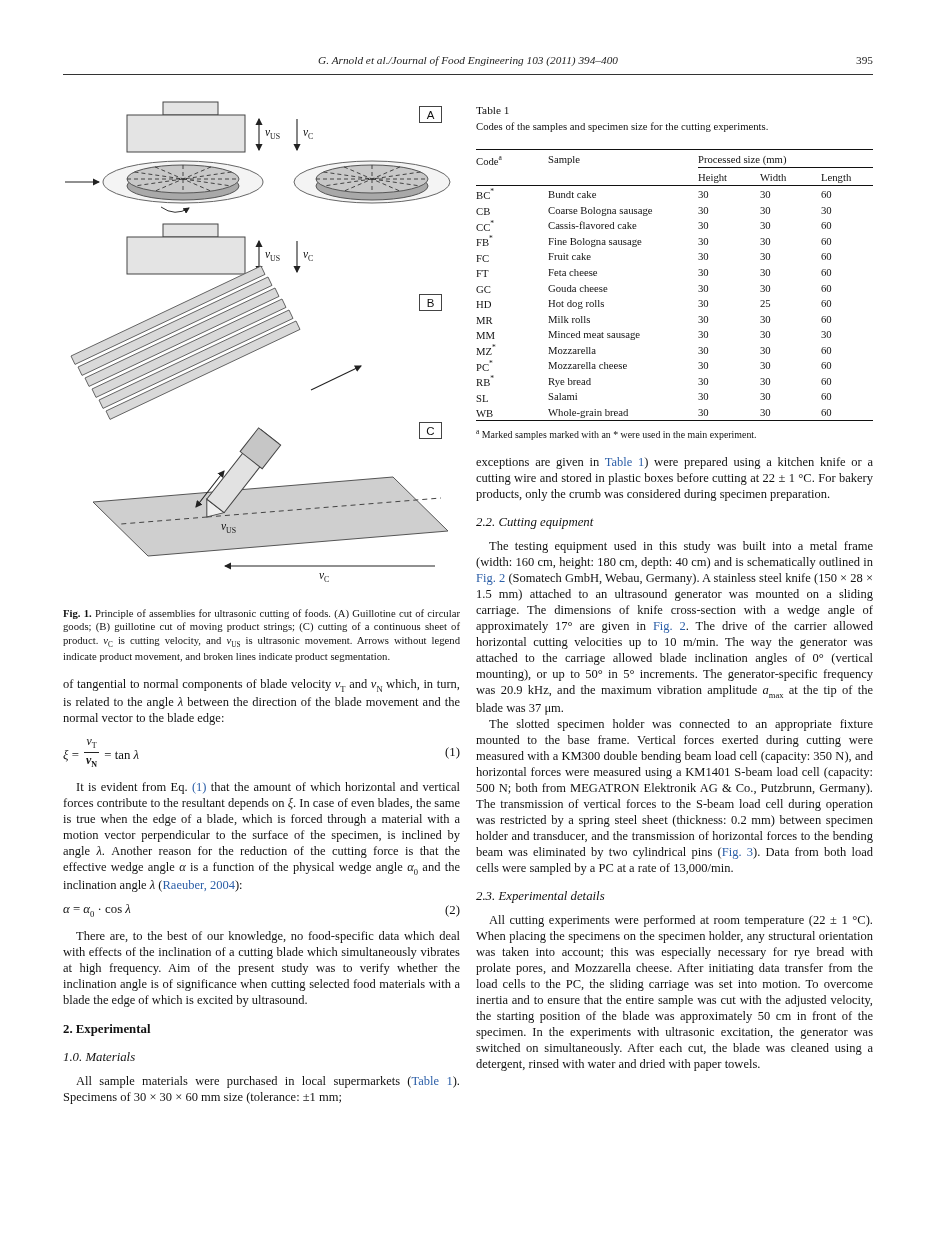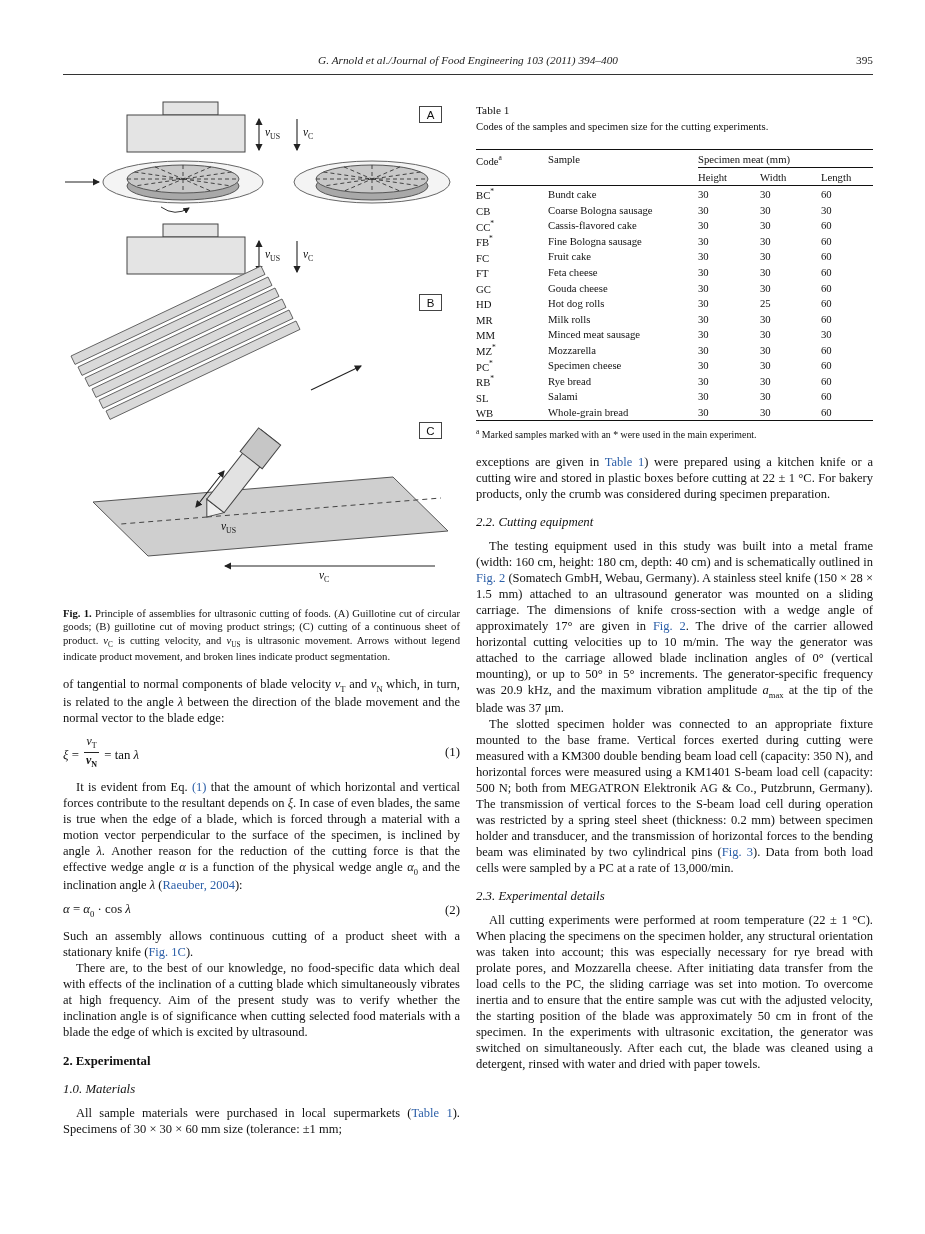--- a/index.html
+++ b/index.html
@@ -161,21 +161,20 @@
       <span class="eq-number">(1)</span>
     </div>
 
     <p class="bp ind">It is evident from Eq. <span class="lnk">(1)</span> that the amount of which horizontal and vertical forces contribute to the resultant depends on <i>ξ</i>. In case of even blades, the same is true when the edge of a blade, which is forced through a material with a motion vector perpendicular to the surface of the specimen, is inclined by angle <i>λ</i>. Another reason for the reduction of the cutting force is that the effective wedge angle <i>α</i> is a function of the physical wedge angle <i>α</i><sub>0</sub> and the inclination angle <i>λ</i> (<span class="lnk">Raeuber, 2004</span>):</p>
 
     <div class="equation">
       <span class="eq-body"><i>α</i> = <i>α</i><sub>0</sub> · cos <i>λ</i></span>
       <span class="eq-number">(2)</span>
     </div>
 
-    <p class="bp">Such an assembly allows continuous cutting of a product sheet with a stationary knife (<span class="lnk">Fig. 1C</span>).</p>
     <p class="bp ind">There are, to the best of our knowledge, no food-specific data which deal with effects of the inclination of a cutting blade which simultaneously vibrates at high frequency. Aim of the present study was to verify whether the inclination angle is of significance when cutting selected food materials with a blade the edge of which is excited by ultrasound.</p>
 
     <h2 class="sec-head">2. Experimental</h2>
     <h3 class="sub-head">1.0. Materials</h3>
 
     <p class="bp ind">All sample materials were purchased in local supermarkets (<span class="lnk">Table 1</span>). Specimens of 30 × 30 × 60 mm size (tolerance: ±1 mm;</p>
   </div>
 
   <div class="col">
 
@@ -187,21 +186,21 @@
             <col style="width:72px">
             <col style="width:150px">
             <col style="width:62px">
             <col style="width:61px">
             <col style="width:52px">
           </colgroup>
         <thead>
           <tr class="hrow1">
             <th rowspan="2" class="rs"><span>Code</span><sup>a</sup></th>
             <th rowspan="2" class="rs">Sample</th>
-            <th colspan="3" class="span3">Specimen meat (mm)</th>
+            <th colspan="3" class="span3">Processed size (mm)</th>
           </tr>
           <tr class="hrow2">
             <th>Height</th>
             <th>Width</th>
             <th>Length</th>
           </tr>
         </thead>
         <tbody>
           <tr>
               <td><span>BC</span><sup>*</sup></td>
@@ -275,21 +274,21 @@
             </tr>
           <tr>
               <td><span>MZ</span><sup>*</sup></td>
               <td>Mozzarella</td>
               <td>30</td>
               <td>30</td>
               <td>60</td>
             </tr>
           <tr>
               <td><span>PC</span><sup>*</sup></td>
-              <td>Specimen cheese</td>
+              <td>Mozzarella cheese</td>
               <td>30</td>
               <td>30</td>
               <td>60</td>
             </tr>
           <tr>
               <td><span>RB</span><sup>*</sup></td>
               <td>Rye bread</td>
               <td>30</td>
               <td>30</td>
               <td>60</td>

